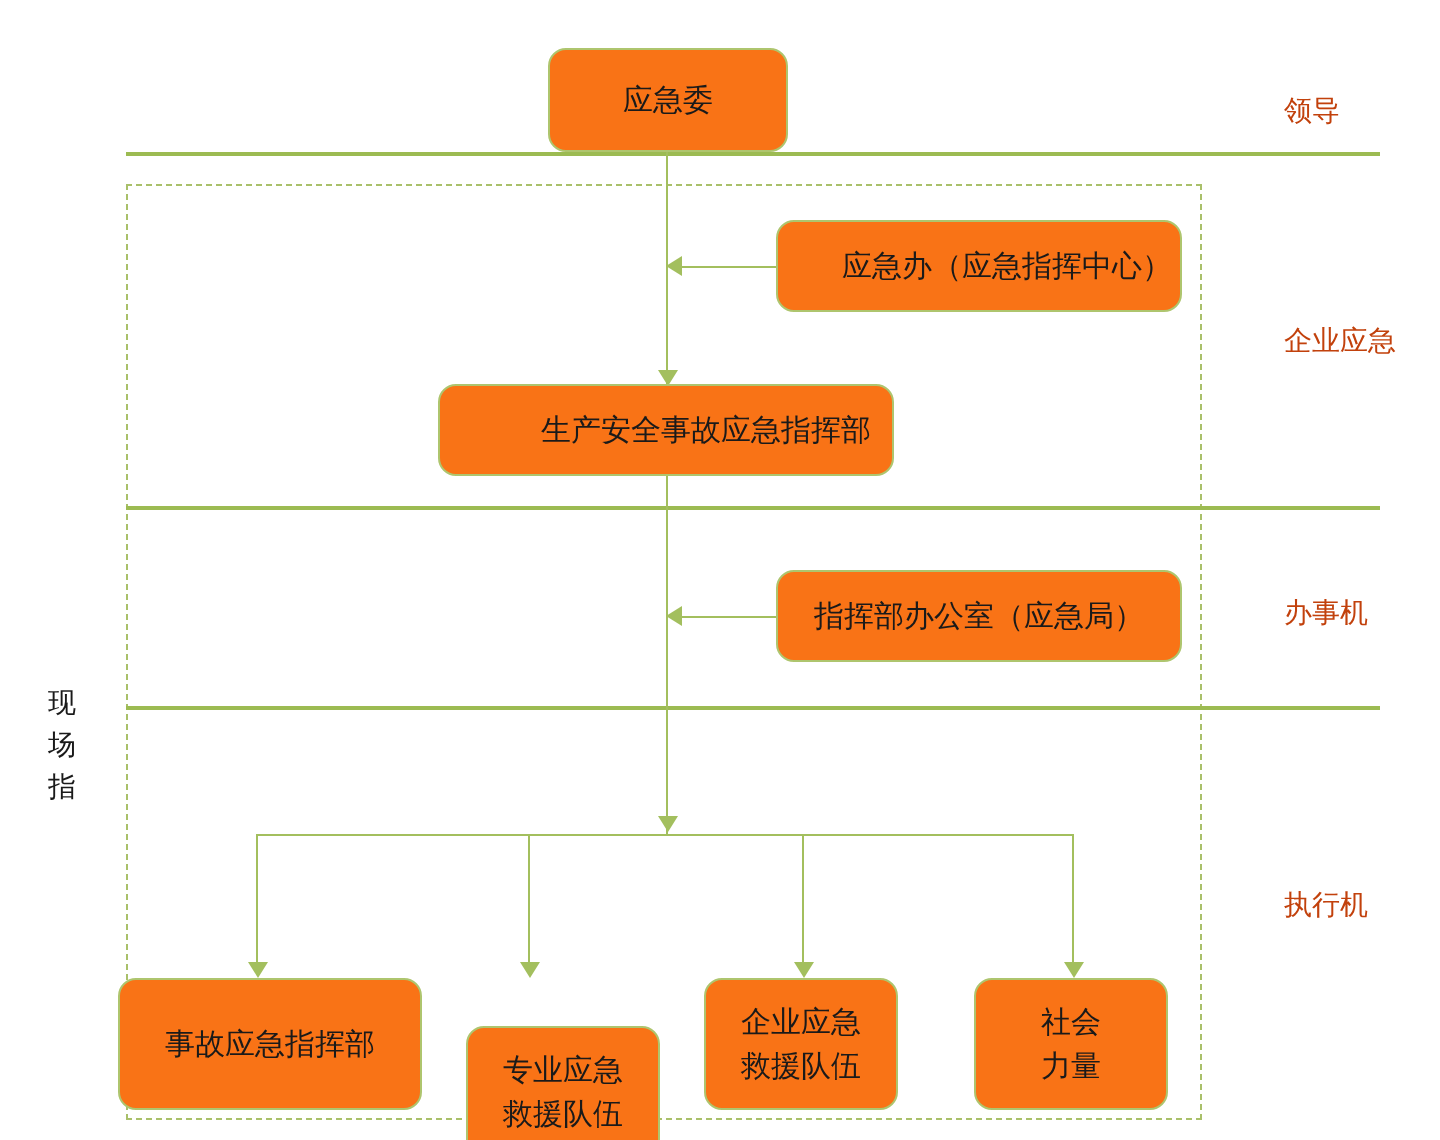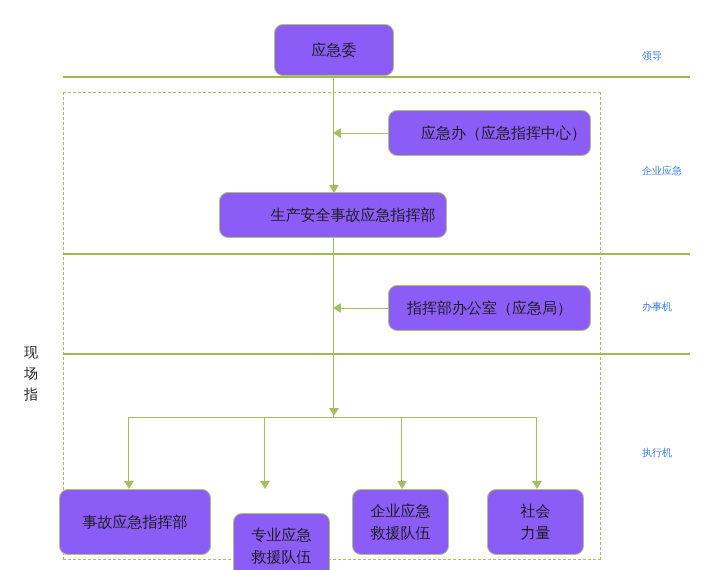--- a/index.html
+++ b/index.html
@@ -17,37 +17,37 @@
     background: #ffffff;
     overflow: hidden;
   }
 
   
   .node {
     position: absolute;
     box-sizing: border-box;
     border: 1.4px solid #aec56e;
     border-radius: 9px;
-    background: #8b5cf6;
+    background: #f97316;
     color: #1a1a1a;
     font-size: 15px;
     line-height: 22px;
     display: flex;
     align-items: center;
     justify-content: center;
     text-align: center;
     white-space: pre-line;
     z-index: 5;
   }
 
   
   .band-label {
     position: absolute;
-    font-size: 10px;
-    color: #3b82f6;
+    font-size: 14px;
+    color: #c2410c;
     line-height: 20px;
     white-space: nowrap;
     z-index: 4;
   }
   .side-label {
     position: absolute;
     font-size: 14px;
     color: #1a1a1a;
     line-height: 21px;
     text-align: center;

